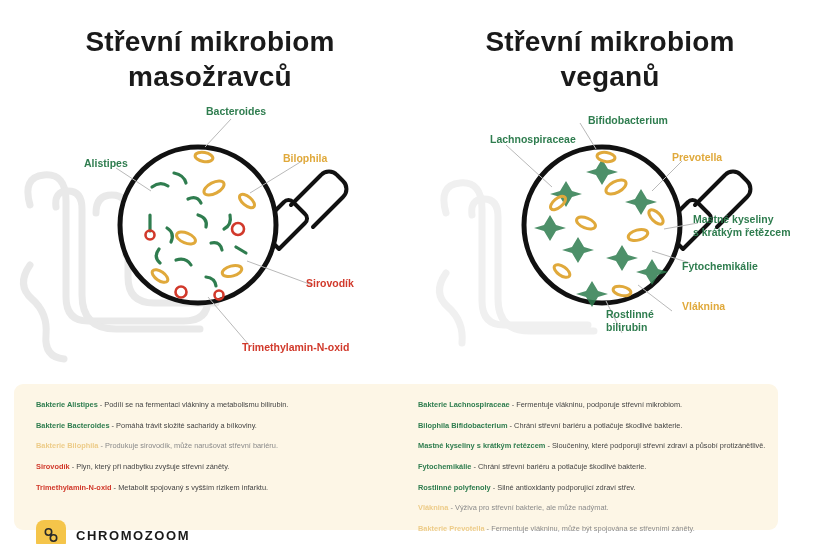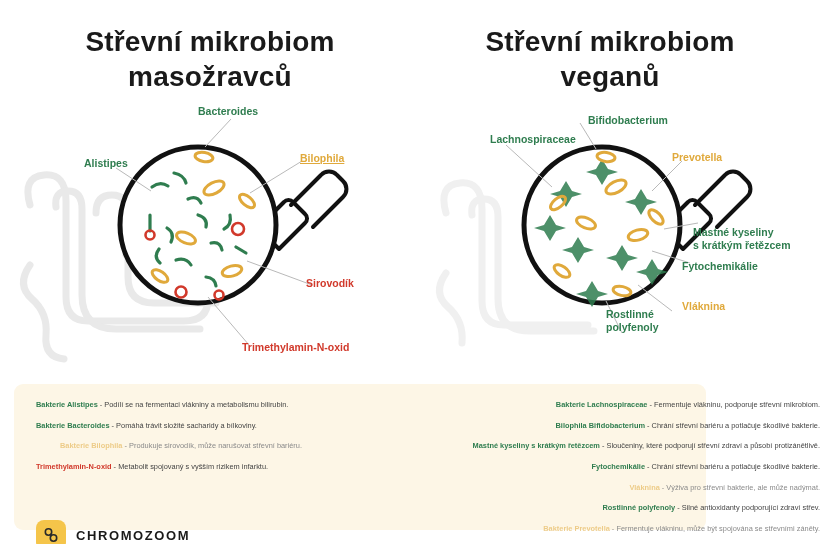--- a/index.html
+++ b/index.html
@@ -38,42 +38,42 @@
   .lbl {
     position: absolute;
     font-size: 10.5px;
     font-weight: bold;
     line-height: 1.25;
     white-space: nowrap;
   }
   .lbl.green { color: #2f7d4f; }
   .lbl.yellow { color: #e0a93b; }
   .lbl.red { color: #d1392b; }
-  .lbl.wrap { white-space: normal; width: 112px; margin-top: 13px; }
+  .lbl.wrap { white-space: normal; width: 112px; }
 
   
   .legend {
     position: absolute;
     left: 14px; top: 384px;
-    width: 692px; height: 146px;
+    width: 764px; height: 146px;
     background: #fdf6e6;
     border-radius: 9px;
   }
   .legend-col { position: absolute; top: 16px; }
   #legend-col-left { left: 22px; width: 360px; }
-  #legend-col-right { left: 424px; width: 382px; text-align: right; }
+  #legend-col-right { left: 404px; width: 382px; }
   .legend-row {
     font-size: 7.4px;
     line-height: 1.3;
     margin-bottom: 11px;
     color: #3a3a3a;
   }
   .legend-row .term { font-weight: bold; }
   .term.green { color: #2f7d4f; }
-  .term.yellow { color: #e0a93b; margin-left: 24px; }
+  .term.yellow { color: #e0a93b; }
   .term.red { color: #d1392b; }
   .legend-row.muted .desc { color: #8a8a8a; }
   .legend-row .desc { color: #444; }
 
   
   .brand { position: absolute; left: 36px; top: 520px; display: flex; align-items: center; gap: 10px; }
   .brand-mark {
     width: 30px; height: 30px; border-radius: 8px;
     background: #f5c54a;
     display: flex; align-items: center; justify-content: center;
@@ -149,23 +149,23 @@
 
       <g stroke="#b9b9b9" stroke-width="1" fill="none">
         <path d="M231 24 L205 52"></path>
         <path d="M116 73 L151 96"></path>
         <path d="M302 66 L250 98"></path>
         <path d="M312 190 L247 166"></path>
         <path d="M249 250 L208 202"></path>
       </g>
     </svg>
 
-    <div class="lbl green" style="left:198px; top:10px;">Bacteroides</div>
+    <div class="lbl green" style="left:206px; top:10px;">Bacteroides</div>
     <div class="lbl green" style="left:84px; top:62px;">Alistipes</div>
-    <div class="lbl yellow" style="left:300px; top:57px;text-decoration:underline;">Bilophila</div>
+    <div class="lbl yellow" style="left:283px; top:57px;">Bilophila</div>
     <div class="lbl red" style="left:306px; top:182px;">Sirovodík</div>
     <div class="lbl red" style="left:242px; top:246px;">Trimethylamin-N-oxid</div>
   </div>
 
   <div class="panel" id="panel-right">
     <svg class="gut-svg" width="410" height="285" viewBox="0 0 410 285">
       <g fill="none" stroke="#f0f0f0" stroke-width="7" stroke-linecap="round" stroke-linejoin="round">
         <path d="M36 118 q-8 -28 14 -30 q22 -2 22 26 l0 92 q0 24 22 24 l84 0"></path>
         <path d="M62 120 q-2 -16 12 -16 q14 0 14 18 l0 82 q0 32 32 32 l64 0"></path>
         <path d="M36 178 q-14 20 2 34 q16 14 14 36"></path>
@@ -211,59 +211,62 @@
       </g>
     </svg>
 
     <div class="lbl green" style="left:154px; top:19px;padding-left:24px;">Bifidobacterium</div>
     <div class="lbl green" style="left:66px; top:38px;margin-left:14px;">Lachnospiraceae</div>
     <div class="lbl yellow" style="left:262px; top:56px;">Prevotella</div>
     <div class="lbl green wrap" style="left:283px; top:118px; width:118px; white-space:pre-line;">Mastné kyseliny
 s krátkým řetězcem</div>
     <div class="lbl green" style="left:272px; top:165px;">Fytochemikálie</div>
     <div class="lbl green" style="left:196px; top:213px; white-space:pre-line;">Rostlinné
-polyfenoly</div>
+bilirubin</div>
     <div class="lbl yellow" style="left:272px; top:205px;">Vláknina</div>
   </div>
 
   <div class="legend">
 
     <div class="legend-col" id="legend-col-left">
       <div class="legend-row">
         <span class="term green">Bakterie Alistipes</span><span class="desc"> - Podílí se na fermentaci vlákniny a metabolismu bilirubin.</span>
       </div>
       <div class="legend-row">
         <span class="term green">Bakterie Bacteroides</span><span class="desc"> - Pomáhá trávit složité sacharidy a bílkoviny.</span>
       </div>
       <div class="legend-row muted">
         <span class="term yellow" style="opacity:.55">Bakterie Bilophila</span><span class="desc"> - Produkuje sirovodík, může narušovat střevní bariéru.</span>
       </div>
       <div class="legend-row">
+        <span class="term red">Sirovodík</span><span class="desc"> - Plyn, který při nadbytku zvyšuje střevní záněty.</span>
+      </div>
+      <div class="legend-row">
         <span class="term red">Trimethylamin-N-oxid</span><span class="desc"> - Metabolit spojovaný s vyšším rizikem infarktu.</span>
       </div>
     </div>
 
     <div class="legend-col" id="legend-col-right">
       <div class="legend-row">
         <span class="term green">Bakterie Lachnospiraceae</span><span class="desc"> - Fermentuje vlákninu, podporuje střevní mikrobiom.</span>
       </div>
       <div class="legend-row">
         <span class="term green">Bilophila Bifidobacterium</span><span class="desc"> - Chrání střevní bariéru a potlačuje škodlivé bakterie.</span>
       </div>
       <div class="legend-row">
         <span class="term green">Mastné kyseliny s krátkým řetězcem</span><span class="desc"> - Sloučeniny, které podporují střevní zdraví a působí protizánětlivě.</span>
       </div>
       <div class="legend-row">
         <span class="term green">Fytochemikálie</span><span class="desc"> - Chrání střevní bariéru a potlačuje škodlivé bakterie.</span>
+      </div>
+      <div class="legend-row">
+        <span class="term green">Rostlinné polyfenoly</span><span class="desc"> - Silné antioxidanty podporující zdraví střev.</span>
       </div>
       <div class="legend-row muted">
         <span class="term yellow" style="opacity:.55">Vláknina</span><span class="desc"> - Výživa pro střevní bakterie, ale může nadýmat.</span>
-      </div>
-      <div class="legend-row">
-        <span class="term green">Rostlinné polyfenoly</span><span class="desc"> - Silné antioxidanty podporující zdraví střev.</span>
       </div>
       <div class="legend-row muted">
         <span class="term yellow" style="opacity:.55">Bakterie Prevotella</span><span class="desc"> - Fermentuje vlákninu, může být spojována se střevními záněty.</span>
       </div>
     </div>
   </div>
 
   <div class="brand">
     <div class="brand-mark">
       <svg width="18" height="18" viewBox="0 0 18 18">

